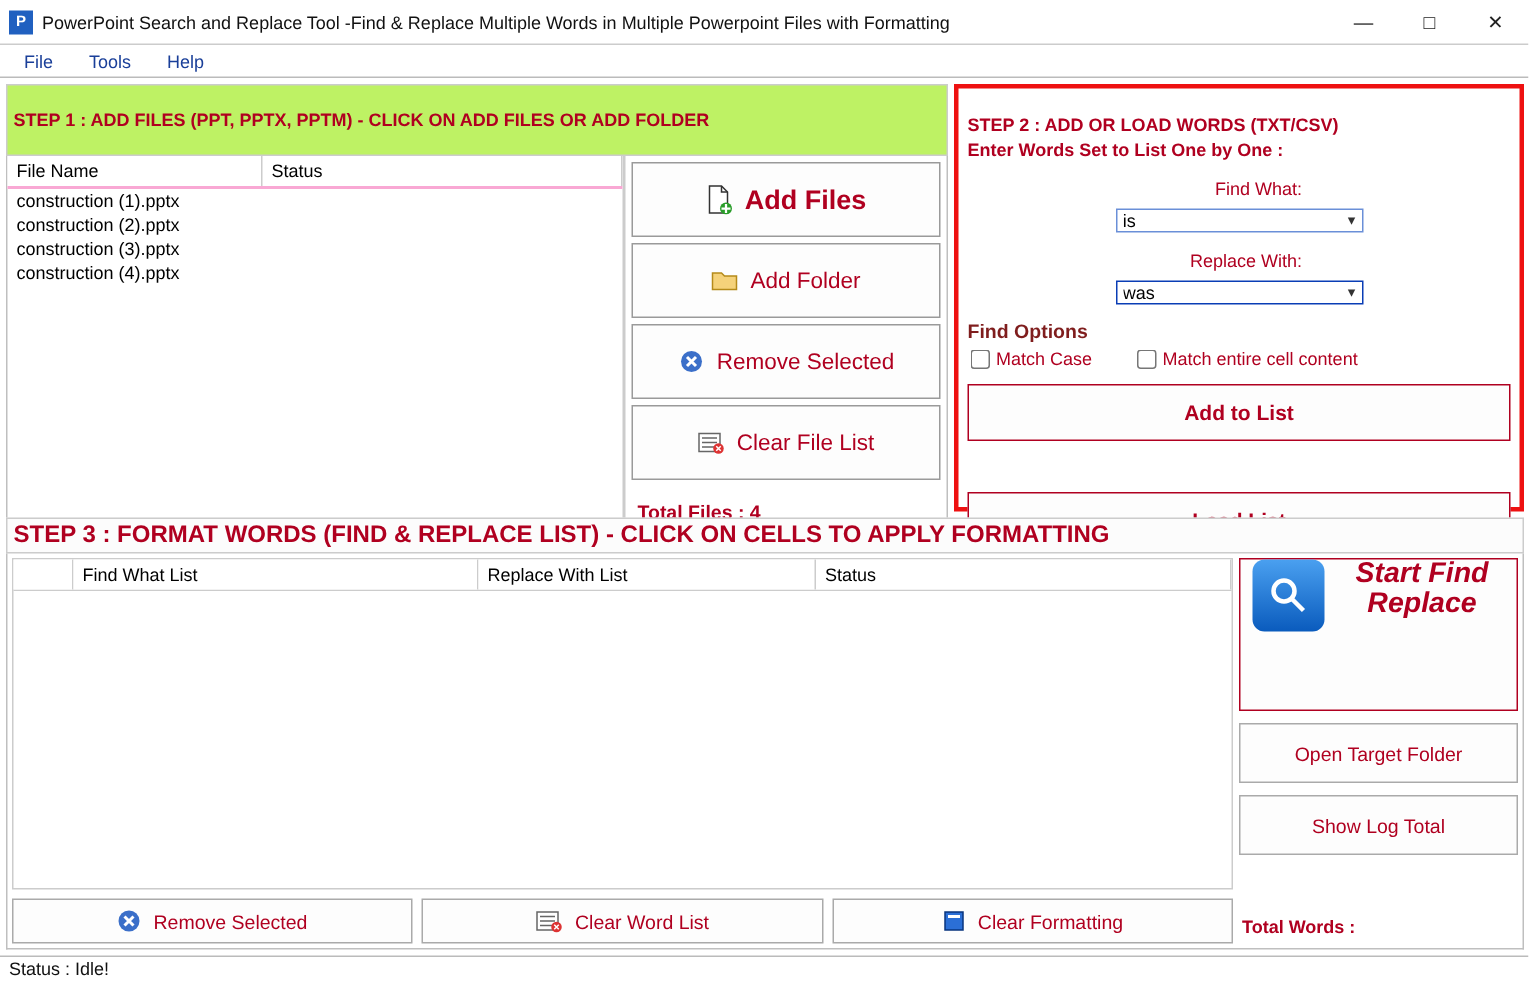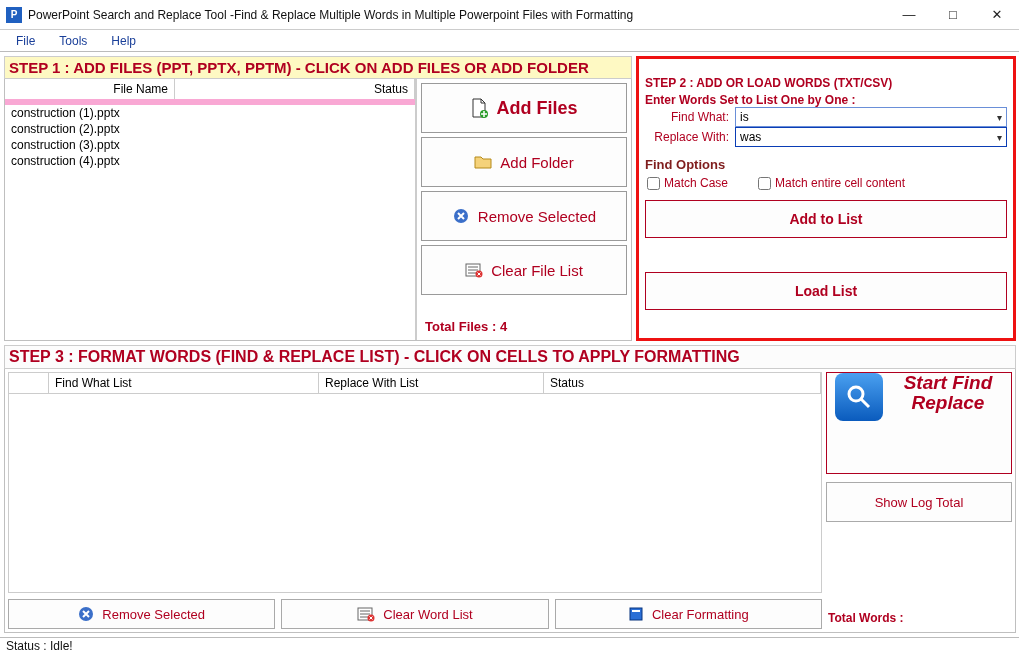--- a/index.html
+++ b/index.html
@@ -6,40 +6,40 @@
 body { background: #fff; width: 1019px; height: 670px; overflow: hidden; font-size: 12px; }
 .titlebar { height: 30px; background: #fff; display: flex; align-items: center; padding: 0 0 0 6px; border-bottom: 1px solid #ccc; }
 .titlebar .appicon { width: 16px; height: 16px; background: #2060c0; margin-right: 6px; display: flex; align-items: center; justify-content: center; color: #fff; font-size: 10px; font-weight: bold; }
 .titlebar .title { flex: 1; color: #111; font-size: 12px; }
 .titlebar .winbtn { width: 44px; height: 30px; display: flex; align-items: center; justify-content: center; color: #222; font-size: 13px; font-family: sans-serif; }
 .menubar { height: 22px; background: #fff; display: flex; align-items: center; padding: 0 6px; border-bottom: 1px solid #bbb; gap: 4px; }
 .menubar span { color: #1a3f99; padding: 2px 10px; font-size: 12px; }
 .maingrid { padding: 4px; display: grid; grid-template-columns: 628px 380px; grid-template-rows: 285px 288px; gap: 4px; }
 
 .step1 { grid-column: 1; grid-row: 1; display: flex; flex-direction: column; }
-.step1head { color: #b00020; font-weight: bold; font-size: 15px; padding: 2px 4px; border: 1px solid #ccc; background: #fef9c3; }
+.step1head { color: #b00020; font-weight: bold; font-size: 12px; padding: 16px 4px; border: 1px solid #ccc; background: #bef264; }
 .step1body { flex: 1; display: flex; border: 1px solid #bfbfbf; border-top: none; }
 .filetable { flex: 1; border-right: 1px solid #ccc; }
-.ft-head { display: flex; border-bottom: 6px solid #f9a8d4; background: #fff; text-align: right; }
+.ft-head { display: flex; border-bottom: 2px solid #f9a8d4; background: #fff; }
 .ft-head div { padding: 3px 6px; border-right: 1px solid #ccc; font-size: 12px; }
 .ft-head .c1 { width: 170px; }
 .ft-head .c2 { flex: 1; }
 .ft-row { display: flex; }
 .ft-row div { padding: 1px 6px; font-size: 12px; }
 .ft-row .c1 { width: 170px; }
 .ft-row .c2 { flex: 1; }
 .sidebtns { width: 215px; padding: 4px; display: flex; flex-direction: column; gap: 4px; border-left: 1px solid #ccc; }
 .bigbtn { border: 1px solid #9a9a9a; background: #fdfdfd; height: 50px; display: flex; align-items: center; justify-content: center; color: #b00020; font-size: 15px; gap: 8px; }
 .bigbtn .ico { width: 18px; height: 18px; display: inline-flex; align-items: center; justify-content: center; }
 .totfiles { color: #b00020; font-weight: bold; padding: 6px 4px 2px; font-size: 13px; }
 
 .step2wrap { grid-column: 2; grid-row: 1; border: 3px solid #e11; padding: 17px 6px; }
 .step2head { color: #b00020; font-weight: bold; font-size: 12px; }
 .step2sub { color: #b00020; font-weight: bold; font-size: 12px; margin-top: 3px; }
-.frow { display: flex; align-items: center; margin-top: 0; gap: 6px; }
+.frow { display: flex; align-items: center; margin-top: 12px; gap: 6px; flex-direction: column; }
 .frow label { width: 84px; color: #b00020; text-align: right; font-size: 12px; }
 .combo { flex: 1; border: 1px solid #6a8fd8; height: 20px; display: flex; align-items: center; padding: 0 4px; background: #fff; position: relative; }
 .combo input { border: none; outline: none; flex: 1; font-size: 12px; font-family: inherit; }
 .combo .arrow { position: absolute; right: 4px; color: #333; font-size: 10px; }
 .replacecombo { border-color: #0a3db5; }
 .findopt { color: #7f1d1d; font-weight: bold; margin-top: 10px; font-size: 13px; }
 .chkrow { display: flex; gap: 30px; margin-top: 4px; padding-left: 2px; }
 .chkrow label { display: flex; align-items: center; gap: 4px; color: #b00020; font-size: 12px; }
 .chkrow input[type=checkbox] { width: 13px; height: 13px; accent-color: #b00020; }
 .widebtn { border: 1px solid #b00020; height: 38px; display: flex; align-items: center; justify-content: center; color: #b00020; font-weight: bold; font-size: 14px; background: #fdfdfd; margin-top: 10px; }
@@ -244,20 +244,23 @@
         <div class="startbtn">
           <div class="sicon">
             <svg width="30" height="30" viewBox="0 0 30 30">
                 <circle cx="12" cy="12" r="7" fill="none" stroke="#fff" stroke-width="3"></circle>
                 <path d="M17 17l8 8" stroke="#fff" stroke-width="3"></path>
               </svg>
           </div>
           <div class="slabel">Start Find Replace</div>
         </div>
         <div class="sidebtn3">
+            <span>Open Target Folder</span>
+          </div>
+        <div class="sidebtn3">
             <span>Show Log Total</span>
           </div>
         <div style="flex:1"></div>
         <div class="totwords">Total Words :</div>
       </div>
     </div>
   </div>
 
 </div>
 

